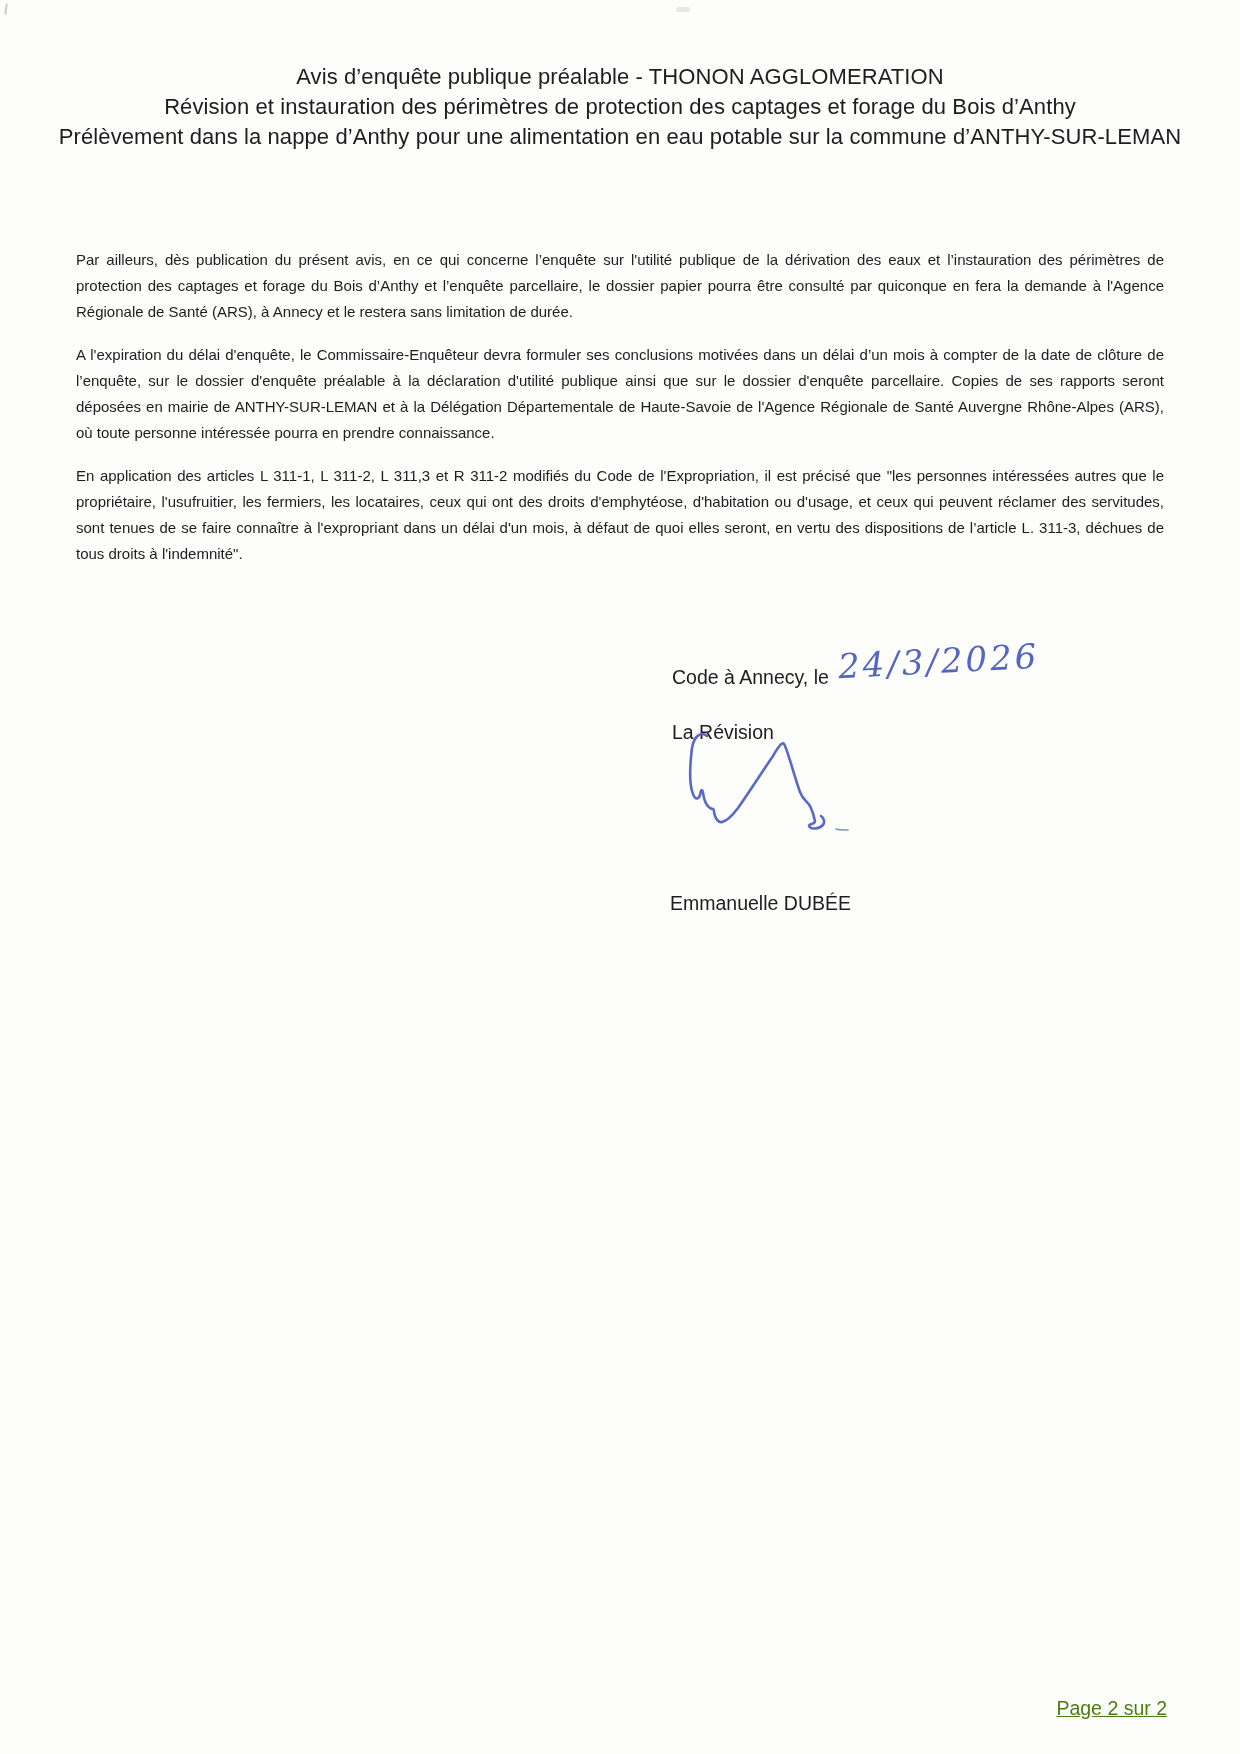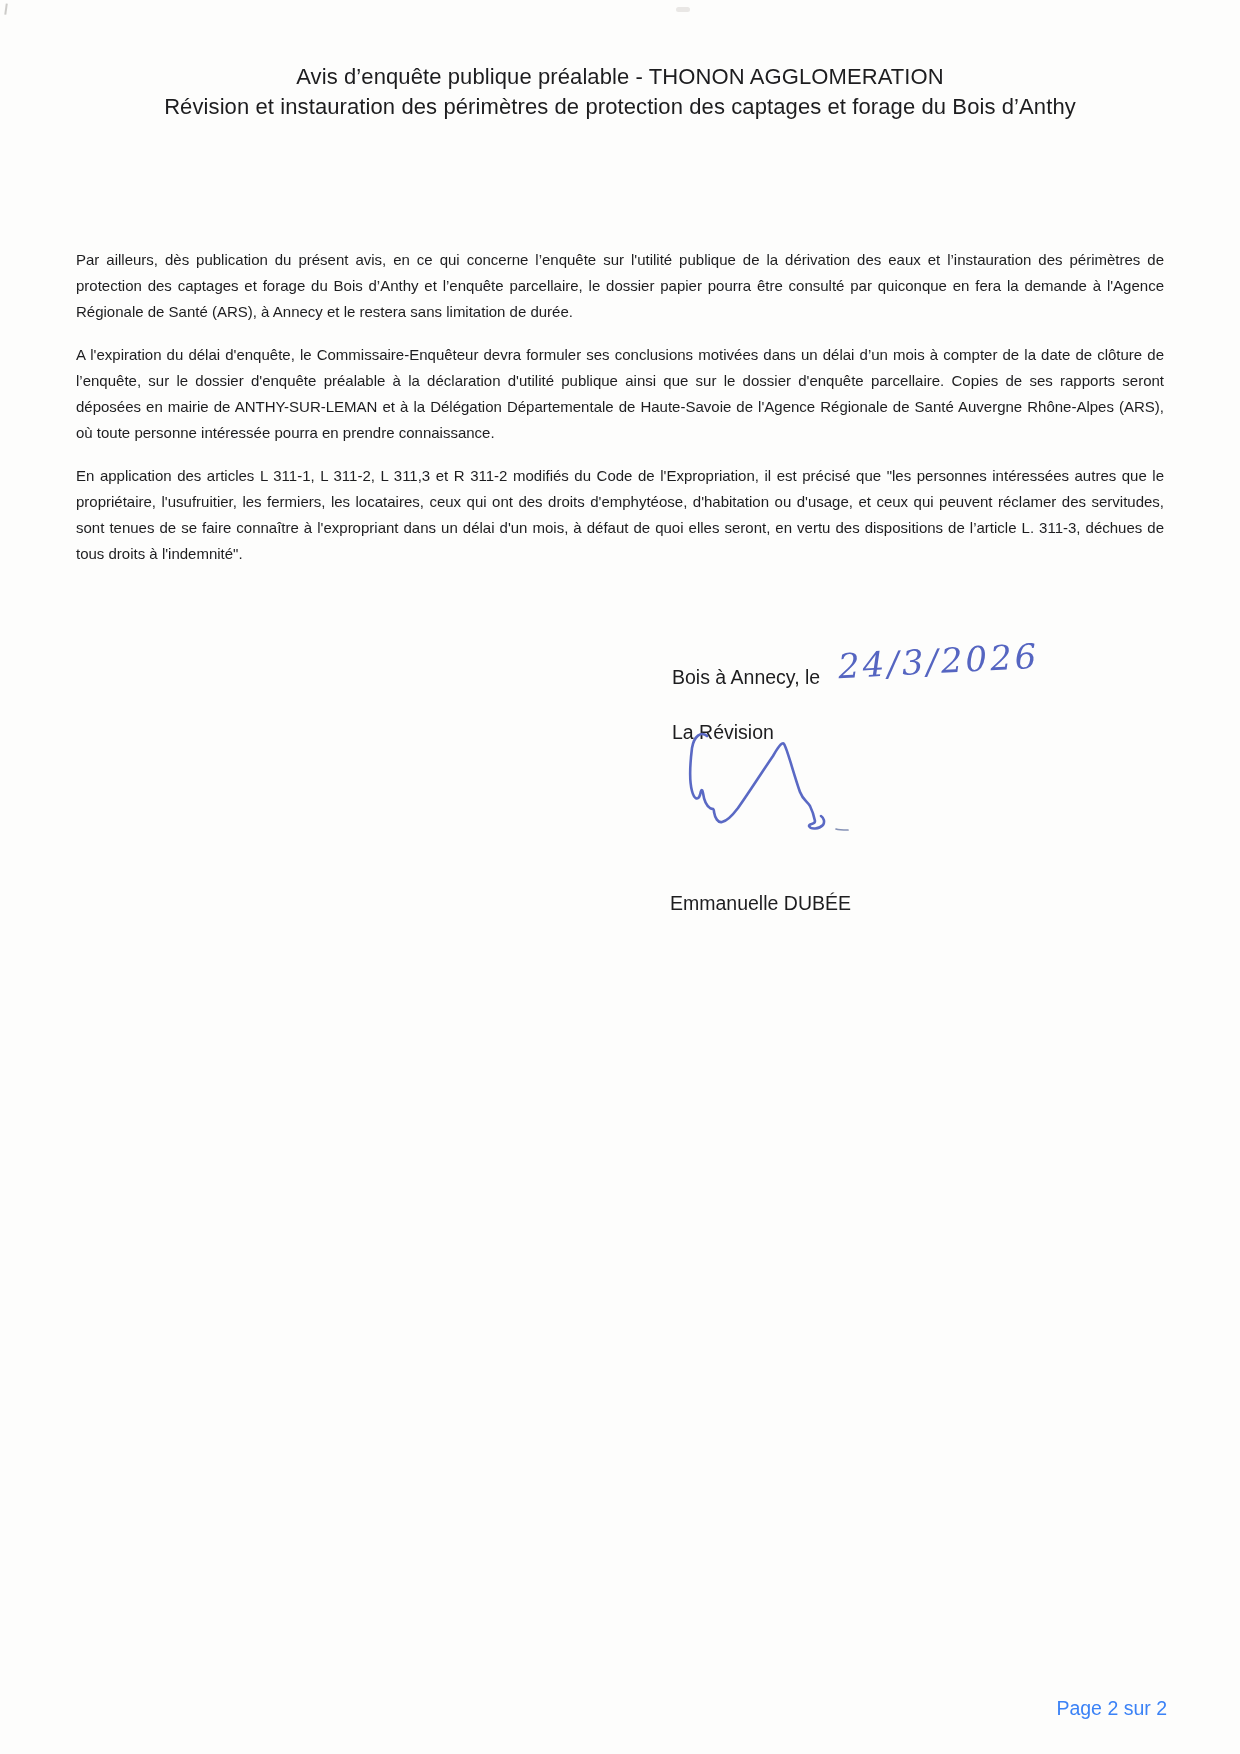--- a/index.html
+++ b/index.html
@@ -105,43 +105,45 @@
     left: 670px;
     top: 892px;
     font-size: 19.5px;
   }
 
   .page-footer {
     position: absolute;
     right: 73px;
     top: 1697px;
     font-size: 19.5px;
-    color: #3b82f6;
+    color: #4d7c0f;
+    text-decoration: underline;
   }
 </style>
 </head>
 <body>
 
 <div class="page">
 
   <div class="artifact artifact-tl"></div>
   <div class="artifact artifact-tc"></div>
 
   <header class="doc-header">
     <div class="h-line">Avis d’enquête publique préalable - THONON AGGLOMERATION</div>
     <div class="h-line">Révision et instauration des périmètres de protection des captages et forage du Bois d’Anthy</div>
+    <div class="h-line">Prélèvement dans la nappe d’Anthy pour une alimentation en eau potable sur la commune d’ANTHY-SUR-LEMAN</div>
   </header>
 
   <main class="doc-body">
     <p>Par ailleurs, dès publication du présent avis, en ce qui concerne l’enquête sur l'utilité publique de la dérivation des eaux et l’instauration des périmètres de protection des captages et forage du Bois d’Anthy et l’enquête parcellaire, le dossier papier pourra être consulté par quiconque en fera la demande à l'Agence Régionale de Santé (ARS), à Annecy et le restera sans limitation de durée.</p>
     <p>A l'expiration du délai d'enquête, le Commissaire-Enquêteur devra formuler ses conclusions motivées dans un délai d’un mois à compter de la date de clôture de l’enquête, sur le dossier d'enquête préalable à la déclaration d'utilité publique ainsi que sur le dossier d'enquête parcellaire. Copies de ses rapports seront déposées en mairie de ANTHY-SUR-LEMAN et à la Délégation Départementale de Haute-Savoie de l'Agence Régionale de Santé Auvergne Rhône-Alpes (ARS), où toute personne intéressée pourra en prendre connaissance.</p>
     <p>En application des articles L 311-1, L 311-2, L 311,3 et R 311-2 modifiés du Code de l'Expropriation, il est précisé que "les personnes intéressées autres que le propriétaire, l'usufruitier, les fermiers, les locataires, ceux qui ont des droits d'emphytéose, d'habitation ou d'usage, et ceux qui peuvent réclamer des servitudes, sont tenues de se faire connaître à l'expropriant dans un délai d'un mois, à défaut de quoi elles seront, en vertu des dispositions de l’article L. 311-3, déchues de tous droits à l'indemnité".</p>
   </main>
 
-  <div class="sig-place-date">Bois à Annecy, le</div>
+  <div class="sig-place-date">Code à Annecy, le</div>
 
   <div class="sig-date">24/3/2026</div>
 
   <div class="sig-title">La Révision</div>
 
   <svg class="signature-svg" width="220" height="120" viewBox="0 0 220 120" aria-hidden="true">
     <path class="stroke" d="M 47,6
       C 41,1 34,6 32,18
       C 30,34 29,50 32,61
       C 34,69 38,71 40,65

